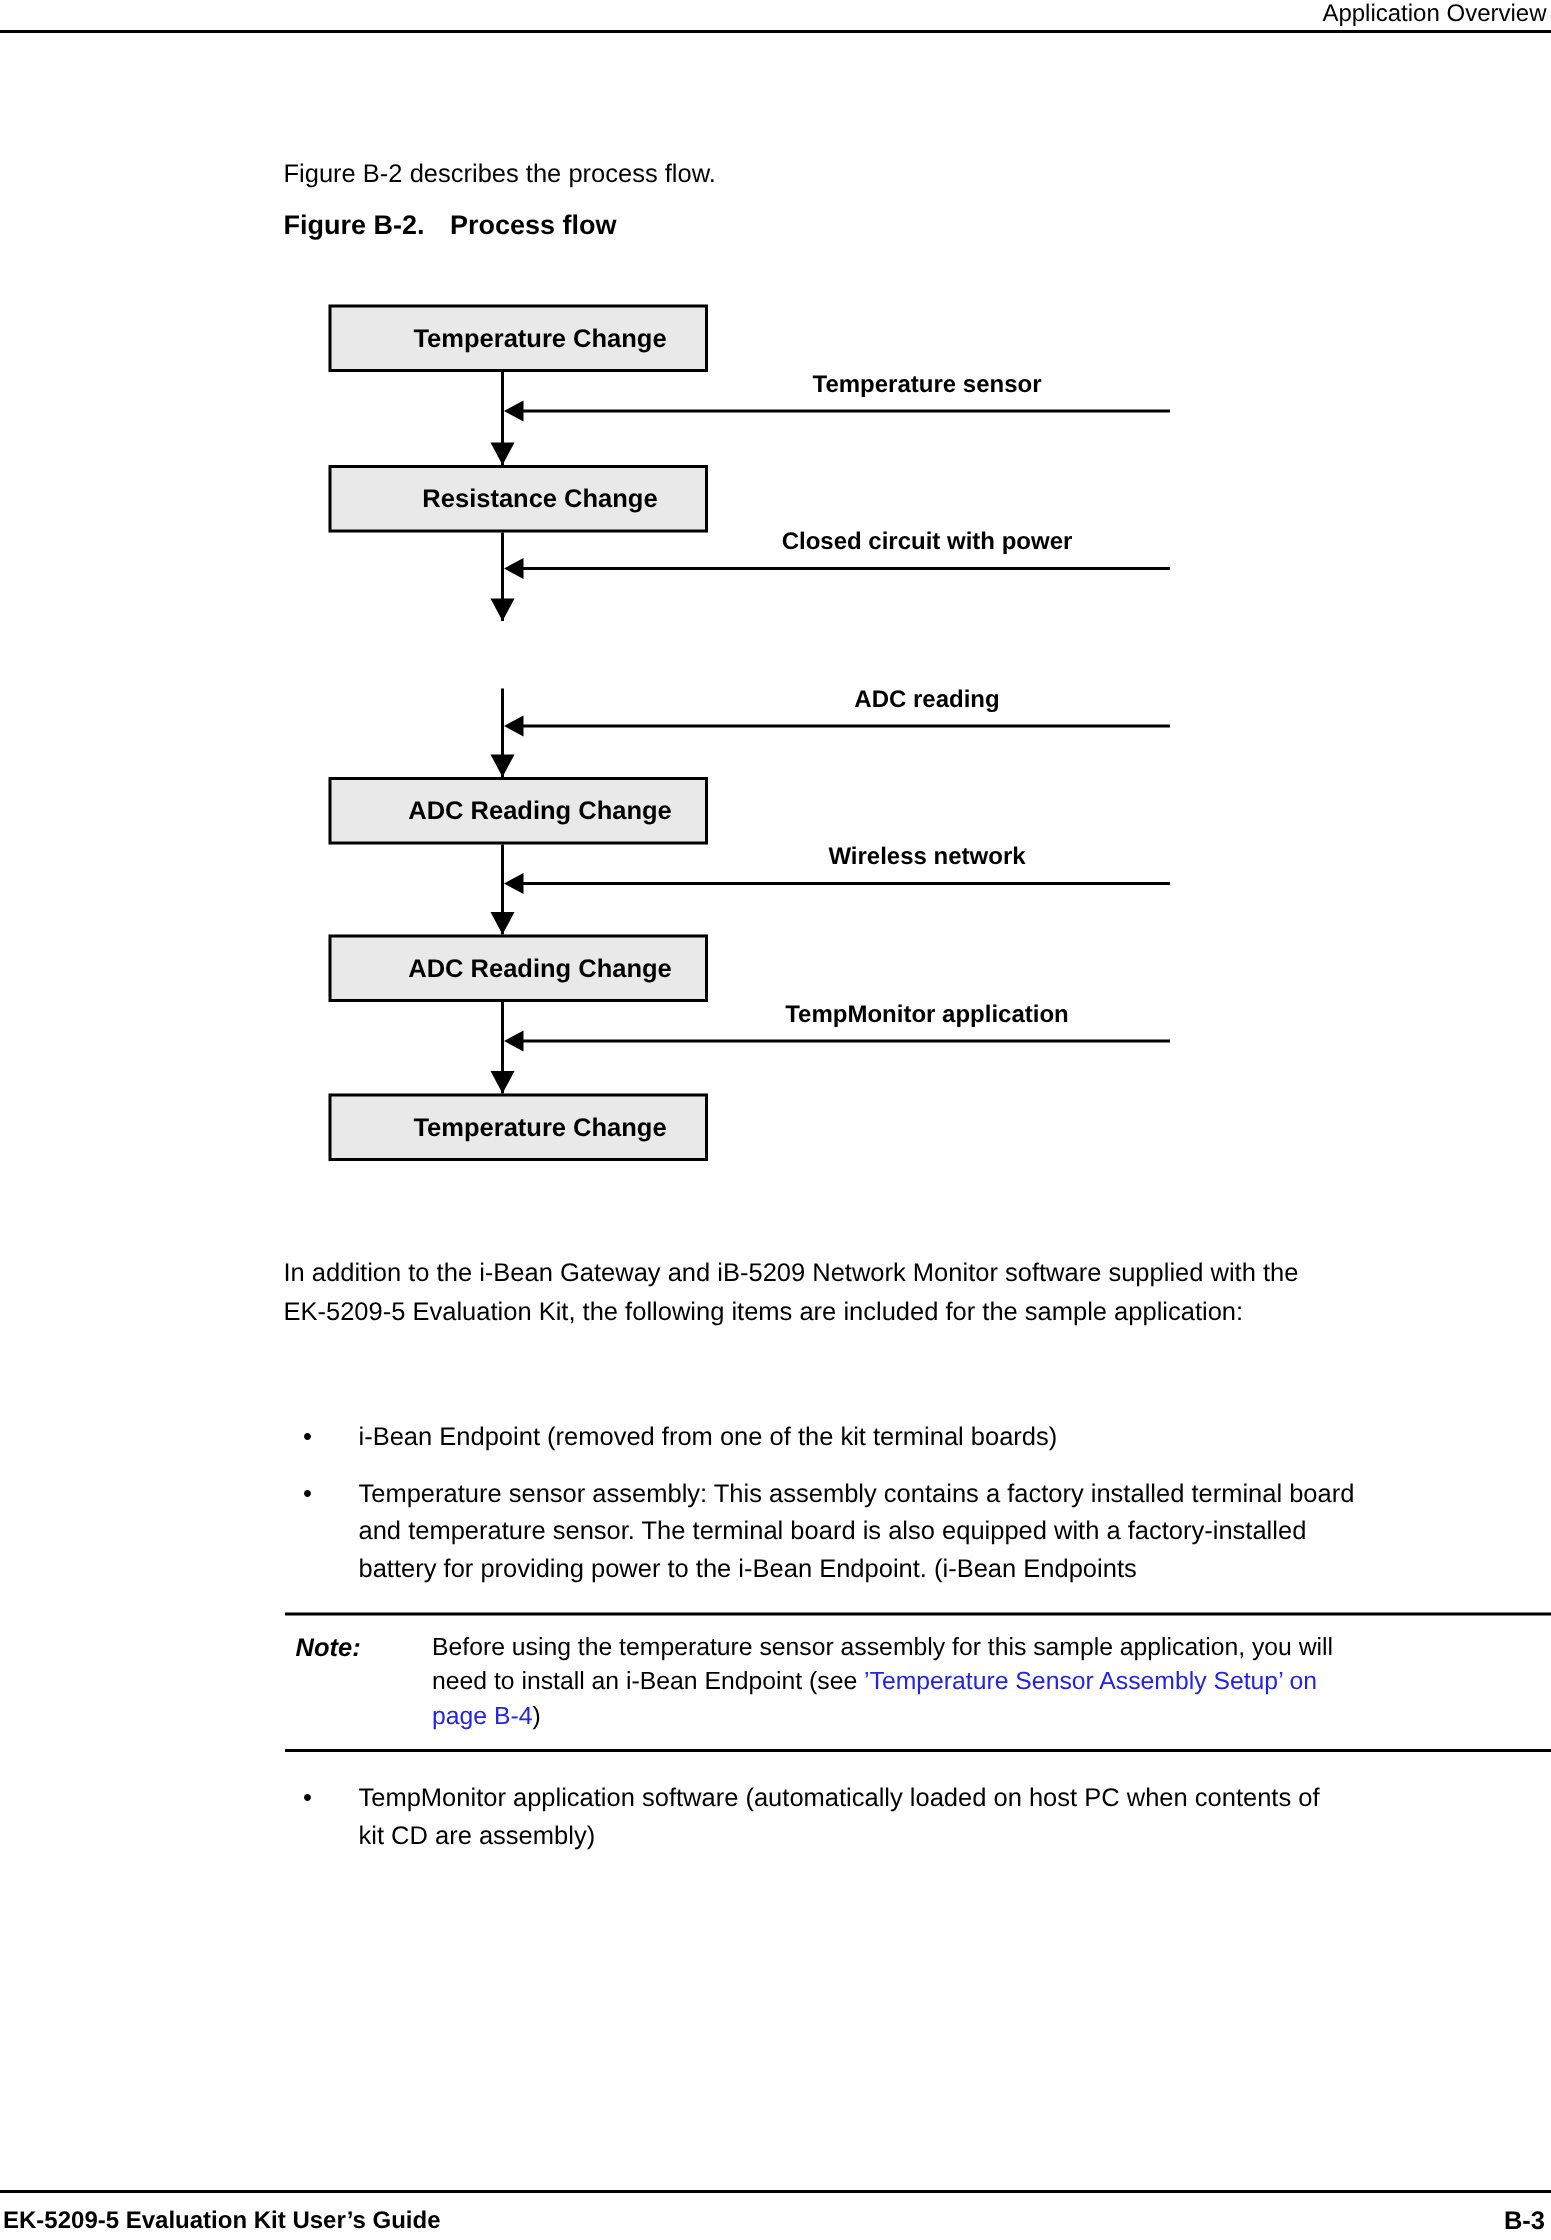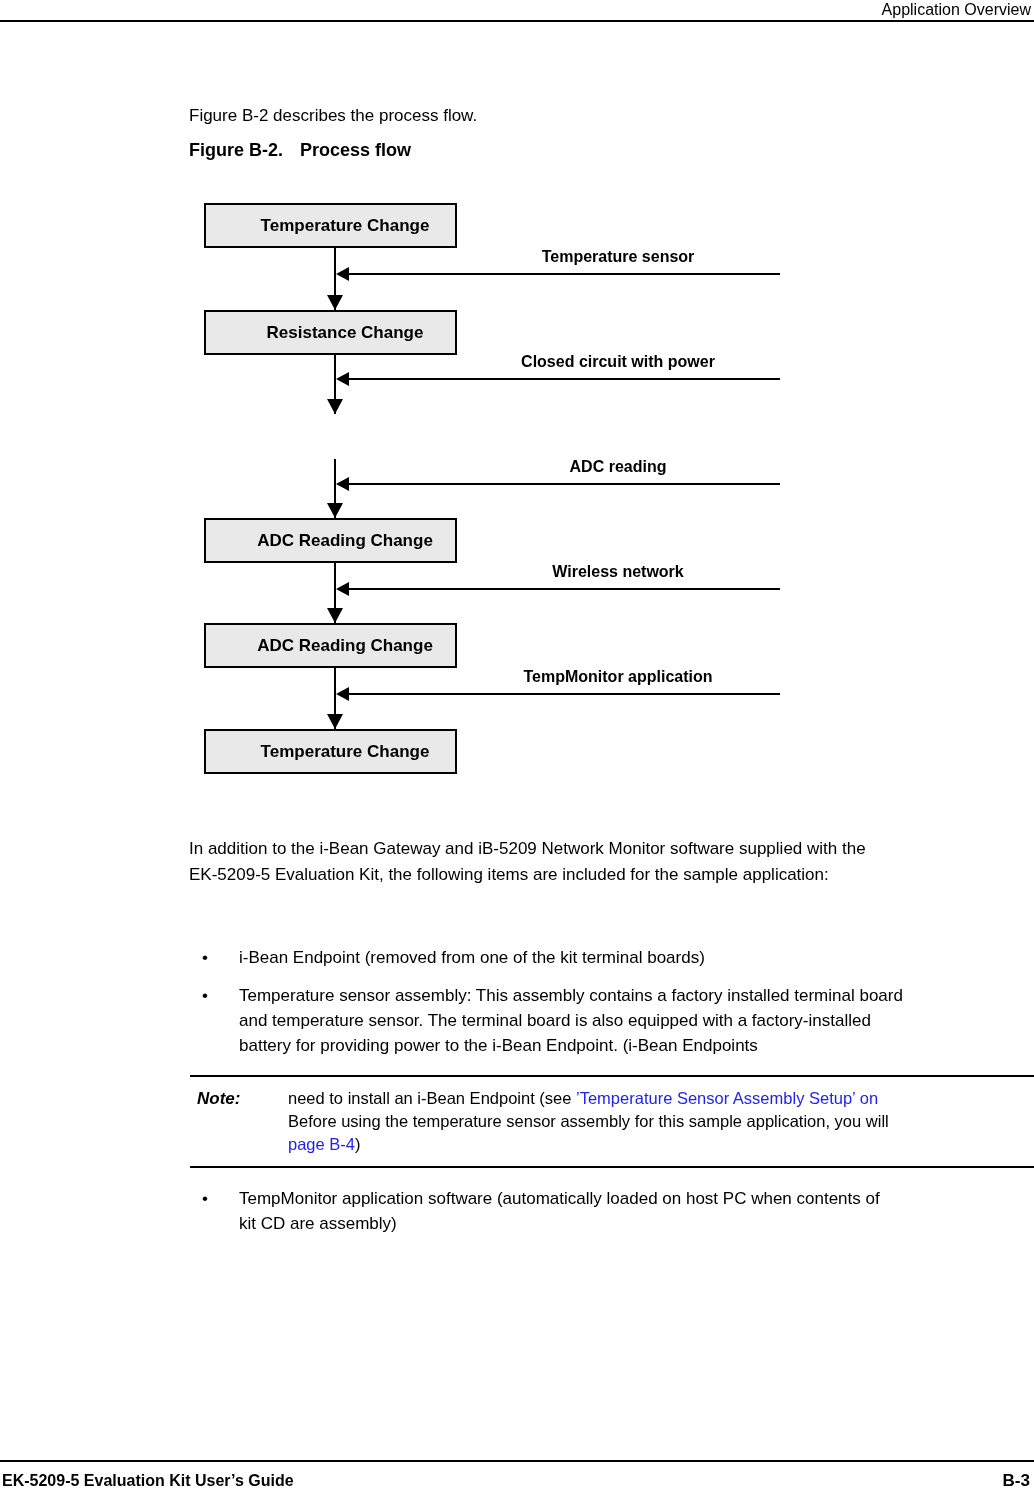--- a/index.html
+++ b/index.html
@@ -16,21 +16,21 @@
   .ftr-left { position:absolute; top:1472px; left:2px; font-size:16px;font-weight:bold; }
   .ftr-right { position:absolute; top:1471px; right:4px; font-size:17px; font-weight:bold; }
 
   
   .intro { position:absolute; left:189px; top:106px; font-size:17px; }
   .figcap { position:absolute; left:189px; top:140px; font-size:18px; font-weight:bold; }
   .figcap-title { margin-left:17px; }
 
   
   .fbox {
-    position:absolute; left:204px; width:253px; height:45px;
+    position:absolute; left:219px; width:253px; height:45px;
     background:var(--box-fill,#e9e9e9); border:2px solid #000; box-sizing:border-box;
     display:flex; align-items:center; justify-content:center;
     font-size:17px; font-weight:bold;padding-left:29px;
   }
   .vline { position:absolute; left:334px; width:2px; background:#000; }
   .downarrow {
     position:absolute; left:327px; width:0; height:0;
     border-left:8px solid transparent; border-right:8px solid transparent;
     border-top:15px solid #000;
   }
@@ -132,22 +132,22 @@
 
   <div class="bullet-block" style="top:983px">
     <div><span class="b">Temperature sensor assembly</span><span>: This assembly contains a factory installed terminal board</span></div>
     <div>and temperature sensor. The terminal board is also equipped with a factory-installed</div>
     <div>battery for providing power to the i-Bean Endpoint. (i-Bean Endpoints</div>
   </div>
 
   <div class="rule note-rule-top"></div>
   <div class="note-label">Note:</div>
   <div class="note-text">
+    <div>Before using the temperature sensor assembly for this sample application, you will</div>
     <div><span>need to install an i-Bean Endpoint (see </span><span class="link">’Temperature Sensor Assembly Setup’ on</span></div>
-    <div>Before using the temperature sensor assembly for this sample application, you will</div>
     <div><span class="link">page B-4</span><span>)</span></div>
   </div>
   <div class="rule note-rule-bot"></div>
 
   <div class="bullet-block" style="top:1186px">
     <div><span class="b">TempMonitor application software</span><span> (automatically loaded on host PC when contents of</span></div>
     <div>kit CD are assembly)</div>
   </div>
 
   <div class="rule ftr-rule"></div>

